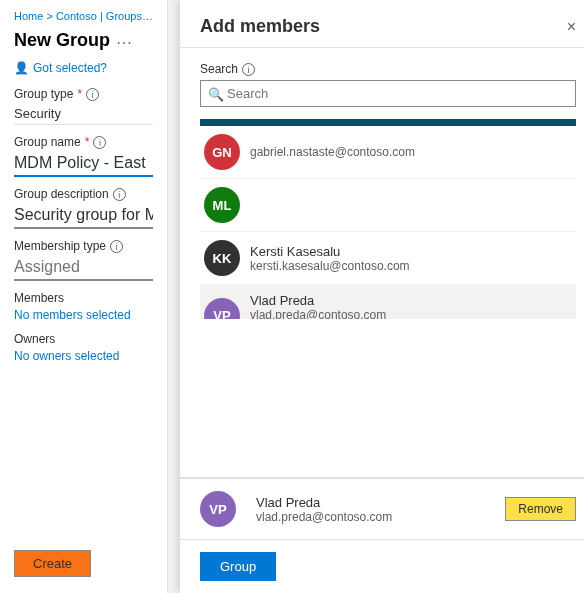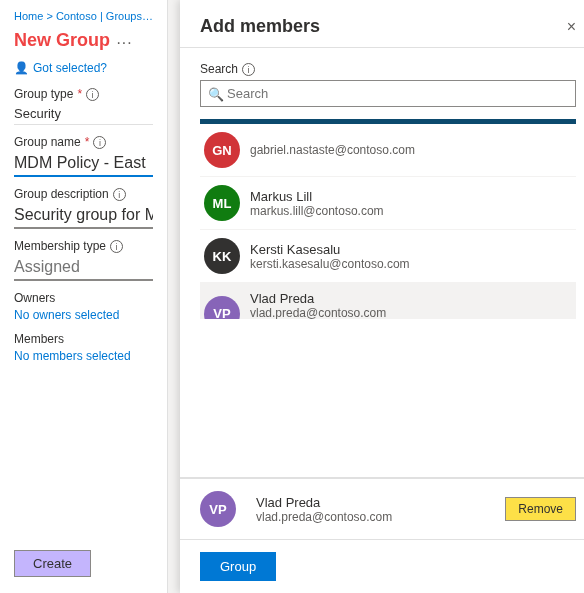--- a/index.html
+++ b/index.html
@@ -29,21 +29,21 @@
       color: #0078d4;
       margin-bottom: 8px;
       white-space: nowrap;
       overflow: hidden;
       text-overflow: ellipsis;
     }
 
     .page-title {
       font-size: 18px;
       font-weight: 600;
-      color: #ef4444;
+      color: #000000;
       margin-bottom: 4px;
     }
 
     .more-options {
       display: inline-block;
       color: #605e5c;
       font-size: 16px;
       margin-left: 6px;
       cursor: pointer;
     }
@@ -114,21 +114,21 @@
       color: #0078d4;
       font-size: 12px;
       cursor: pointer;
       text-decoration: none;
     }
 
     .create-btn {
       position: absolute;
       bottom: 16px;
       left: 14px;
-      background: #c4b5fd;
+      background: #f97316;
       border: 1px solid #8a8886;
       padding: 5px 18px;
       font-size: 13px;
       cursor: pointer;
       color: #323130;
     }
 
     
     .dialog-overlay {
       position: absolute;
@@ -196,21 +196,21 @@
     .search-input {
       width: 100%;
       border: 1px solid #8a8886;
       padding: 5px 8px 5px 26px;
       font-size: 13px;
       color: #605e5c;
       outline: none;
     }
 
     .member-list {
-      border-top: 5px solid #0c4a6e;
+      border-top: 7px solid #0c4a6e;
     }
 
     .member-item {
       display: flex;
       align-items: center;
       padding: 8px 4px;
       border-bottom: 1px solid #f3f2f1;
       cursor: pointer;
     }
 
@@ -351,30 +351,30 @@
   <div class="form-group">
     <div class="form-label">
       <span>Membership type</span>
       <span class="info-icon">i</span>
     </div>
     <input class="form-input" type="text" placeholder="Assigned" style="">
   </div>
 
   <div class="form-group">
     <div class="form-label">
+      <span>Members</span>
+    </div>
+    <a class="link-text">No members selected</a>
+  </div>
+
+  <div class="form-group">
+    <div class="form-label">
       <span>Owners</span>
     </div>
     <a class="link-text">No owners selected</a>
-  </div>
-
-  <div class="form-group">
-    <div class="form-label">
-      <span>Members</span>
-    </div>
-    <a class="link-text">No members selected</a>
   </div>
 
   <button class="create-btn">Create</button>
 </div>
 
 <div class="dialog-overlay">
   <div class="dialog-header">
     <span class="dialog-title">Add members</span>
     <button class="close-btn">×</button>
   </div>
@@ -393,25 +393,20 @@
       <div class="member-list" id="member-list">
           <div class="member-item">
     <div class="avatar" style="background:#d13438">GN</div>
     <div class="member-info">
       <div class="member-email">gabriel.nastaste@contoso.com</div>
 
     </div>
   </div>
           <div class="member-item">
     <div class="avatar" style="background:#107c10">ML</div>
-    <div class="member-info">
-      <div class="member-name">Markus Lill</div>
-      <div class="member-email">markus.lill@contoso.com</div>
-
-    </div>
   </div>
           <div class="member-item">
     <div class="avatar" style="background:#323130">KK</div>
     <div class="member-info">
       <div class="member-name">Kersti Kasesalu</div>
       <div class="member-email">kersti.kasesalu@contoso.com</div>
 
     </div>
   </div>
           <div class="member-item selected-item">

